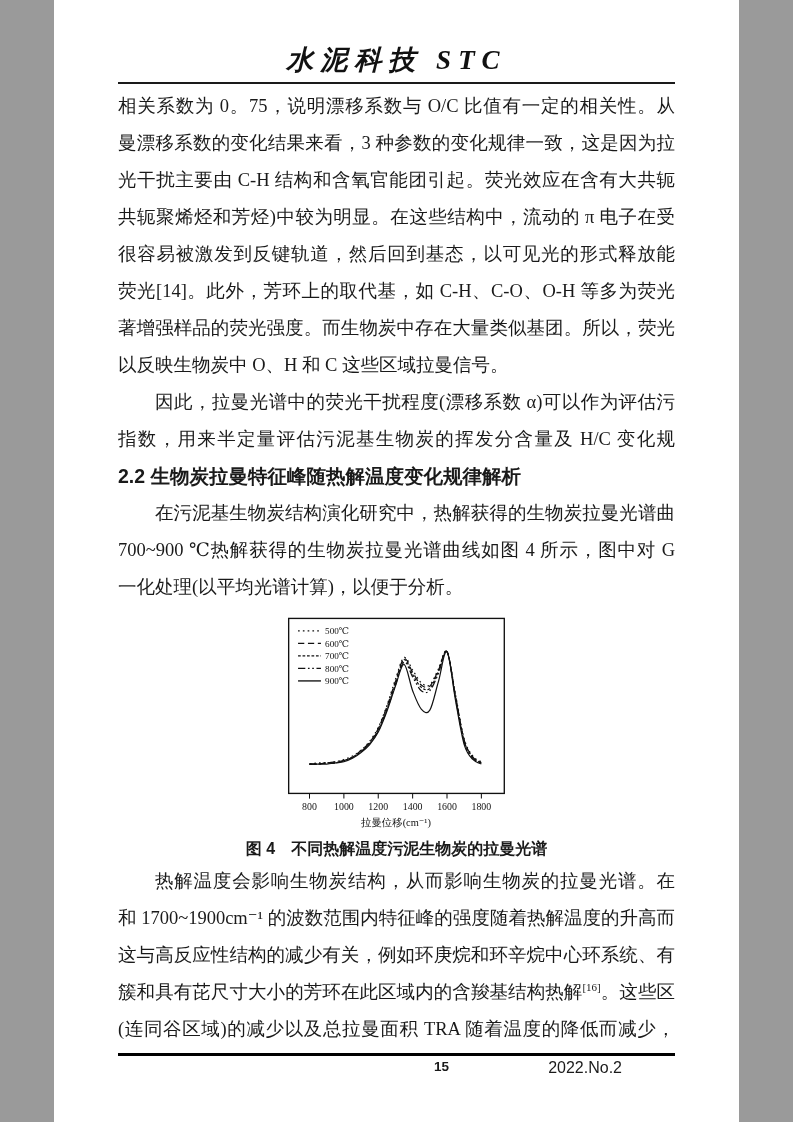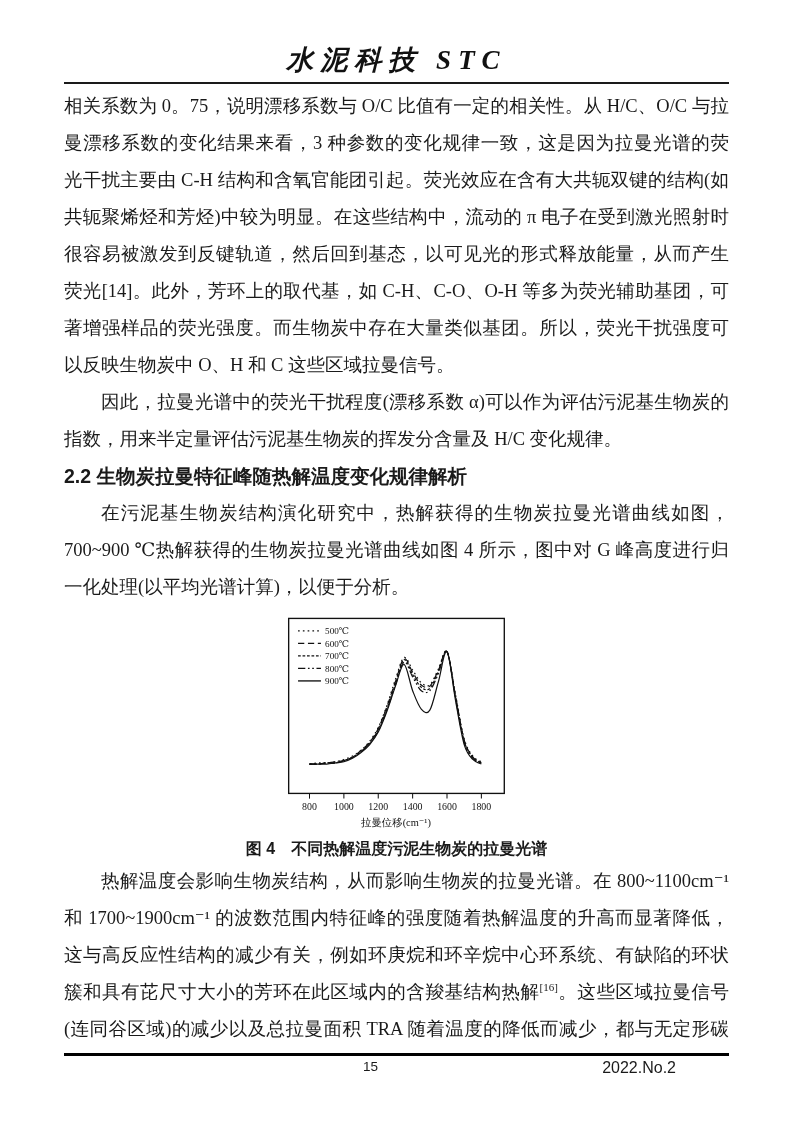--- a/index.html
+++ b/index.html
@@ -1,17 +1,17 @@
 <!DOCTYPE html>
 <html><head>
 <meta charset="utf-8">
 <style>
   html,body { margin:0; padding:0; background:#9a9a9a; }
   .page {
-    position:relative; width:793px; height:1122px; margin:0 auto;
+    position:relative; width:685px; height:1122px; margin:0 auto;
     background:#ffffff; box-sizing:border-box; padding:44px 64px 16px 64px;
     font-family:"Liberation Serif","DejaVu Serif",serif; color:#1a1a1a;
     overflow:hidden;
   }
   .header-title {
     text-align:center; font-size:27px; font-weight:bold; font-style:italic;
     letter-spacing:7px; line-height:32px; height:32px; color:#111;
     font-family:"Liberation Serif","DejaVu Serif",serif;
   }
   .header-rule { border-bottom:2.5px solid #1a1a1a; margin-top:6px; }
@@ -34,22 +34,22 @@
     font-family:"Liberation Sans","DejaVu Sans",sans-serif;
     font-weight:bold; font-size:16px; line-height:28px; height:28px;
     text-align:center; margin-top:0px;
   }
   .chart-text { font-family:"Liberation Serif","DejaVu Serif",serif; fill:#111; }
   .footer-rule {
     position:absolute; left:64px; right:64px; top:1053px;
     border-top:3px solid #000;
   }
   .footer-page {
-    position:absolute; top:1059px; left:64px; width:613px; text-align:center;
-    font-family:"Liberation Sans","DejaVu Sans",sans-serif; font-size:13.5px;
+    position:absolute; top:1059px; left:81px; width:613px; text-align:center;
+    font-family:"Liberation Sans","DejaVu Sans",sans-serif; font-size:13.5px;font-weight:bold;
   }
   .footer-issue {
     position:absolute; top:1059px; right:117px;
     font-family:"Liberation Sans","DejaVu Sans",sans-serif; font-size:16px;
   }
 </style>
 </head>
 <body>
 
 <div class="page">

